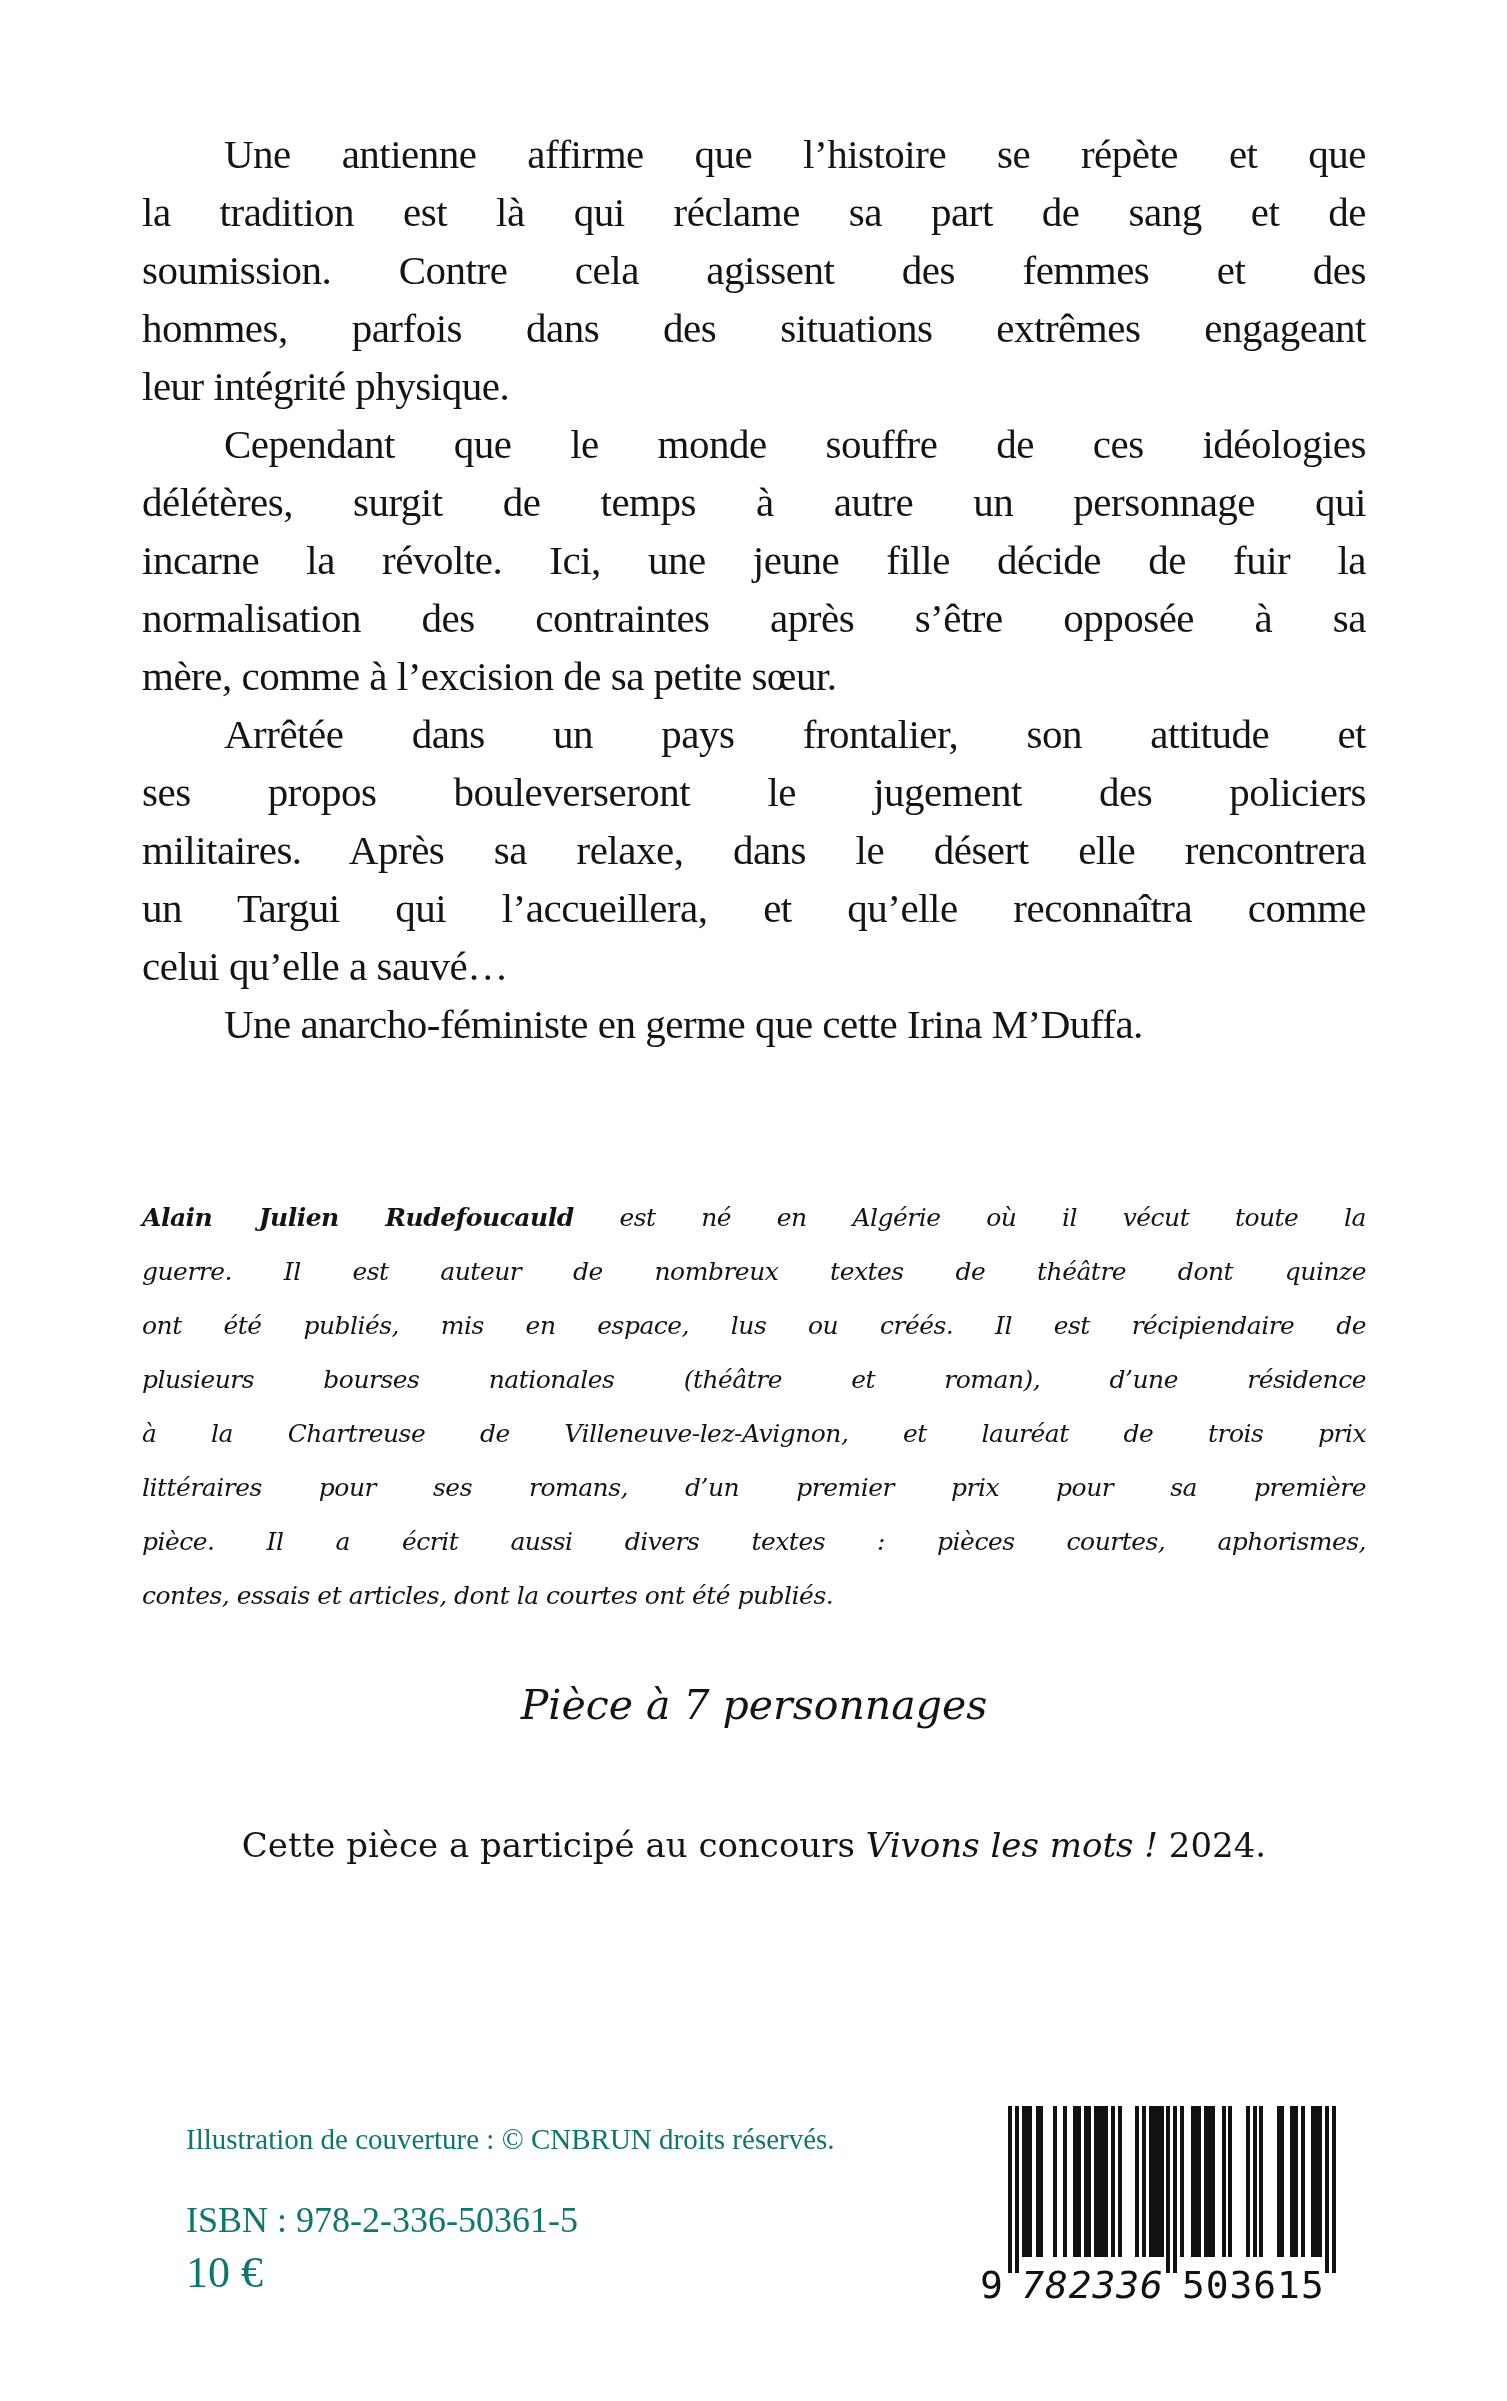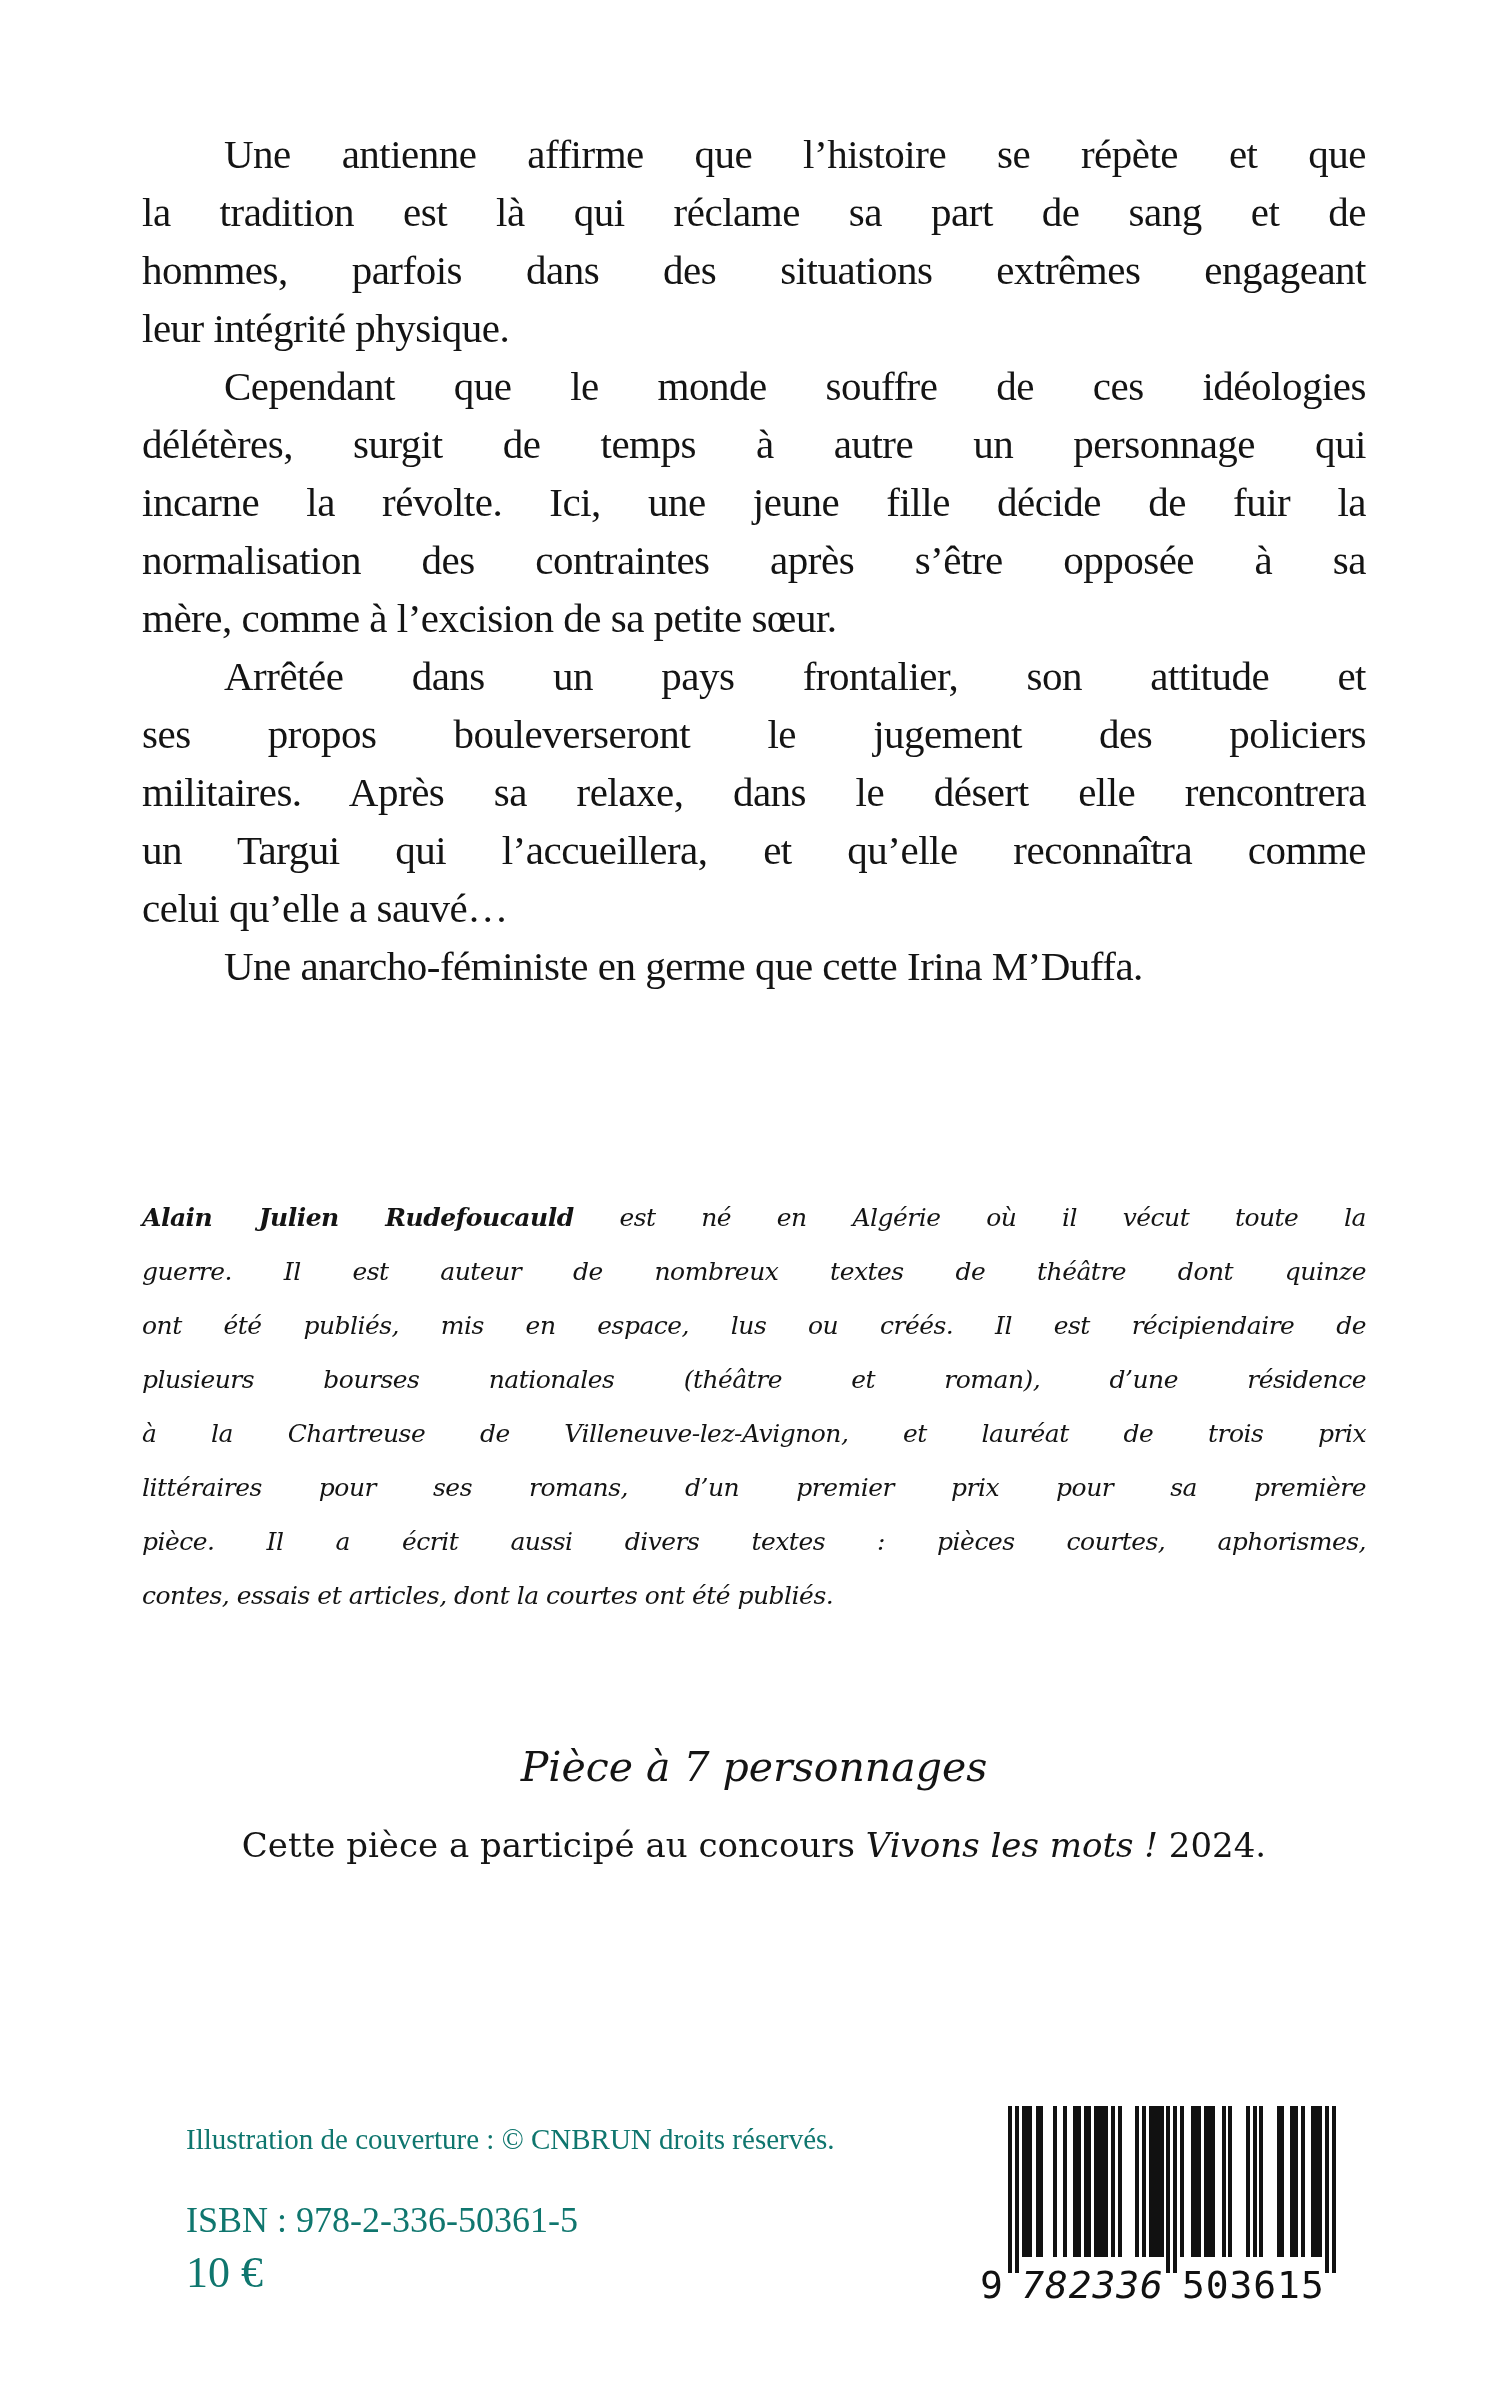--- a/index.html
+++ b/index.html
@@ -51,21 +51,21 @@
     text-align-last: justify;
     color: #141414;
   }
   .bio-line.para-end { text-align-last: left; }
   .bio-name { font-weight: bold; }
 
   
   .piece-note {
     position: absolute;
     left: 0;
-    top: 1739px;
+    top: 1677px;
     width: 1508px;
     text-align: center;
     font-family: "DejaVu Serif", serif;
     font-style: italic;
     font-size: 41px;
     line-height: 57px;
   }
   .contest-note {
     position: absolute;
     left: 0;
@@ -115,20 +115,21 @@
   .bc-first  { left: -45px; width: 40px;  text-align: right; }
   .bc-group1 { left: 13.2px;  width: 142px; text-align: left; letter-spacing: 0.9px; font-style: italic; }
   .bc-group2 { left: 174px; width: 142px; letter-spacing: 0.9px; }
 </style>
 </head>
 <body>
 
 <div class="synopsis">
     <div class="syn-line indent">Une antienne affirme que l’histoire se répète et que</div>
     <div class="syn-line">la tradition est là qui réclame sa part de sang et de</div>
+    <div class="syn-line">soumission. Contre cela agissent des femmes et des</div>
     <div class="syn-line">hommes, parfois dans des situations extrêmes engageant</div>
     <div class="syn-line para-end">leur intégrité physique.</div>
     <div class="syn-line indent">Cependant que le monde souffre de ces idéologies</div>
     <div class="syn-line">délétères, surgit de temps à autre un personnage qui</div>
     <div class="syn-line">incarne la révolte. Ici, une jeune fille décide de fuir la</div>
     <div class="syn-line">normalisation des contraintes après s’être opposée à sa</div>
     <div class="syn-line para-end">mère, comme à l’excision de sa petite sœur.</div>
     <div class="syn-line indent">Arrêtée dans un pays frontalier, son attitude et</div>
     <div class="syn-line">ses propos bouleverseront le jugement des policiers</div>
     <div class="syn-line">militaires. Après sa relaxe, dans le désert elle rencontrera</div>

